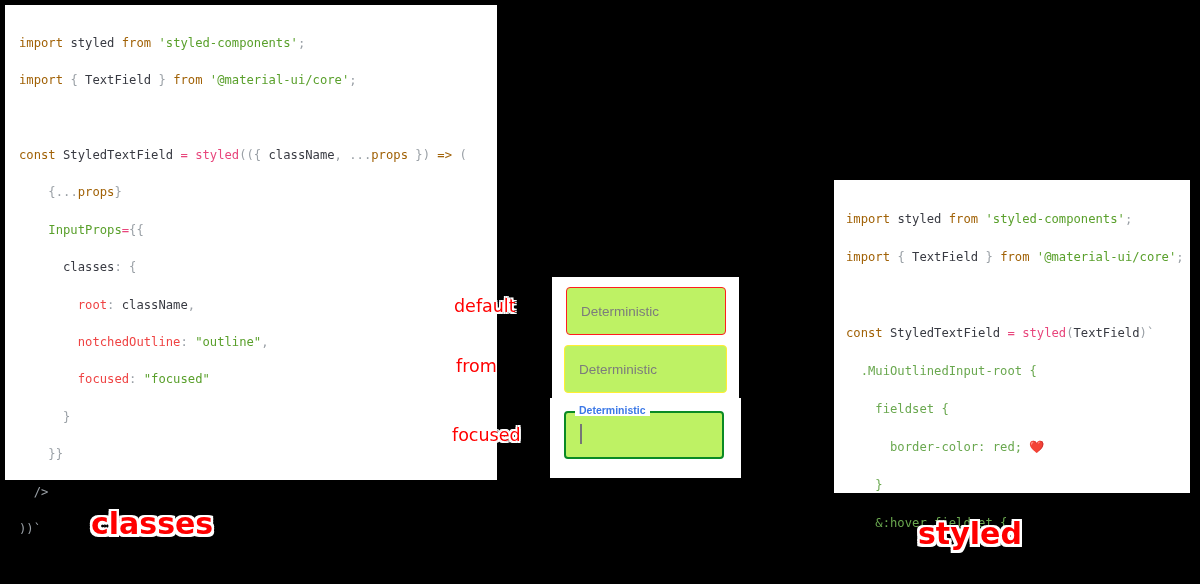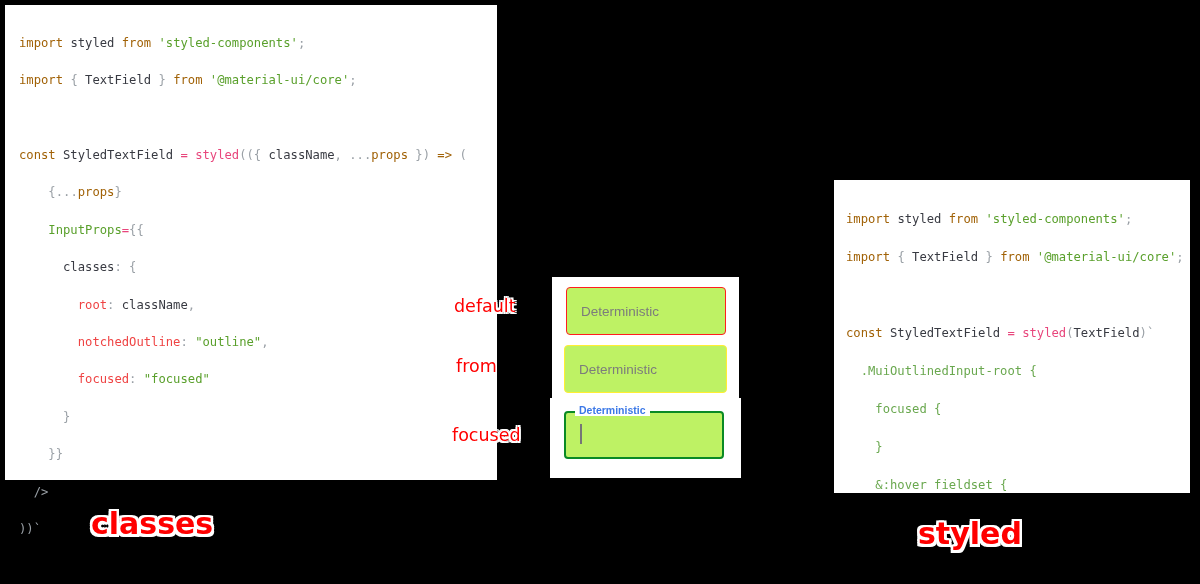--- a/index.html
+++ b/index.html
@@ -194,21 +194,22 @@
   </div>
 </div>
 
 <div class="panel" id="right-code-panel">
   <div class="code">
 <span class="ln"><span class="t-kw">import</span> <span class="t-id">styled</span> <span class="t-kw">from</span> <span class="t-str">'styled-components'</span><span class="t-punc">;</span></span>
 <span class="ln"><span class="t-kw">import</span> <span class="t-punc">{</span> <span class="t-id">TextField</span> <span class="t-punc">}</span> <span class="t-kw">from</span> <span class="t-str">'@material-ui/core'</span><span class="t-punc">;</span></span>
 <span class="ln"> </span>
 <span class="ln"><span class="t-kw">const</span> <span class="t-id">StyledTextField</span> <span class="t-op">=</span> <span class="t-fn">styled</span><span class="t-punc">(</span><span class="t-id">TextField</span><span class="t-punc">)`</span></span>
 <span class="ln">  <span class="t-css">.MuiOutlinedInput-root {</span></span>
-<span class="ln">    <span class="t-css">focused {</span></span>
+<span class="ln">    <span class="t-css">fieldset {</span></span>
+<span class="ln">      <span class="t-css">border-color: red;</span> <span class="emoji">❤️</span></span>
 <span class="ln">    <span class="t-css">}</span></span>
 <span class="ln">    <span class="t-css">&amp;:hover fieldset {</span></span>
 
 
 
 
 
 
   </div>
 </div>

